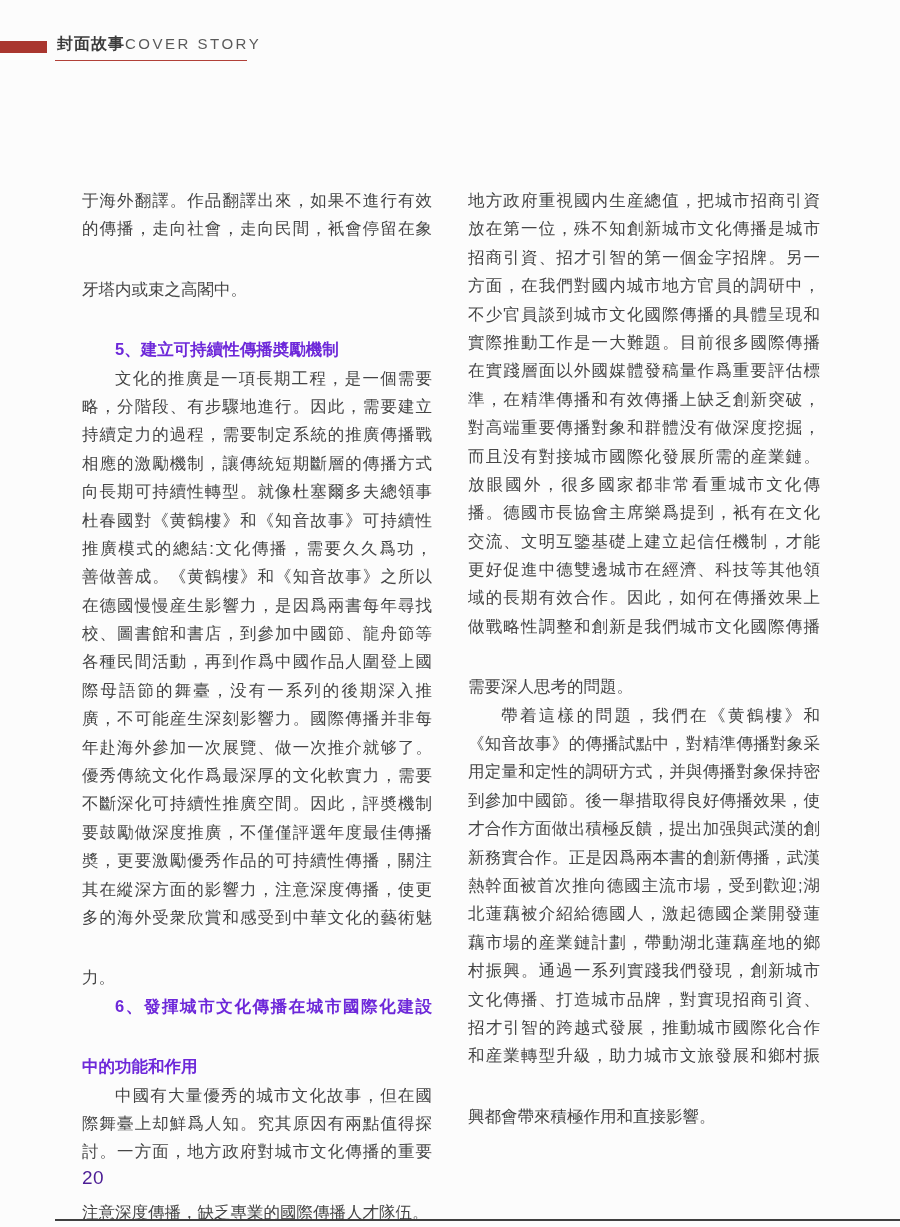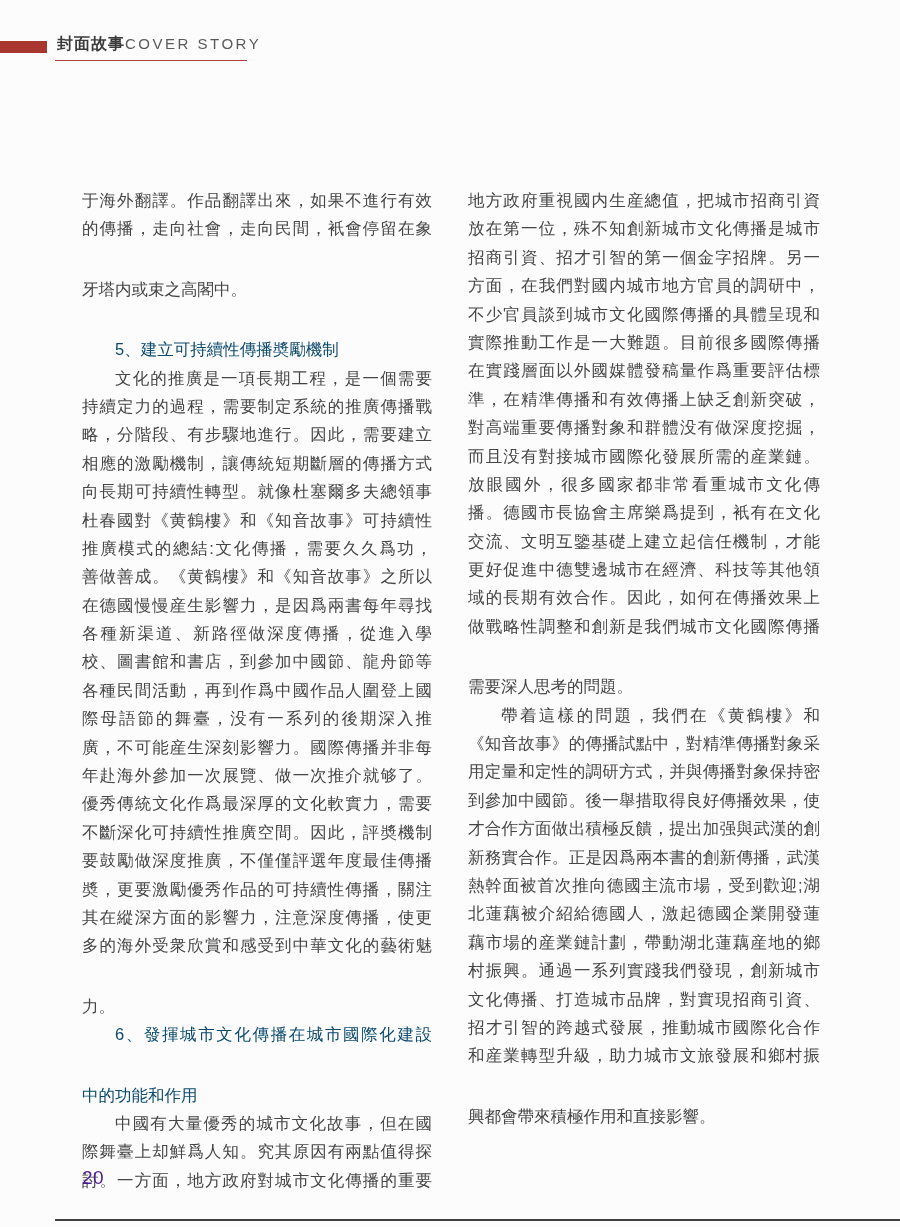--- a/index.html
+++ b/index.html
@@ -14,50 +14,49 @@
   .hdr-zh{font-size:16px;font-weight:bold;color:#3a3a3a;letter-spacing:1px;}
   .hdr-en{font-size:15px;color:#5a5a5a;letter-spacing:2.5px;}
   .hdr-underline{position:absolute;left:55px;top:60px;width:192px;height:1px;}
   
   .column{position:absolute;top:186px;font-size:16.5px;line-height:28.4px;color:#454545;}
   .col-left{left:82px;width:350px;}
   .col-right{left:468px;width:352px;}
   .line{height:28.4px;text-align:justify;text-align-last:justify;box-sizing:border-box;overflow:hidden;}
   .line.nofill{text-align-last:left;margin-top:32px;}
   .line.indent{padding-left:33px;}
-  .line.bold{font-weight:normal;color:#0c4a6e;}
+  .line.bold{font-weight:bold;color:#6d28d9;}
   
   .page-num{position:absolute;left:82px;top:1167px;font-size:19px;color:#4c1d95;letter-spacing:0.5px;}
   .bottom-rule{position:absolute;left:55px;top:1219px;width:845px;height:2px;}
 </style>
 </head>
 <body>
 
 <div class="hdr-redbar" style="background: rgb(169, 54, 47);"></div>
 <div class="hdr-titles">
   <span class="hdr-zh">封面故事</span>
   <span class="hdr-en">COVER STORY</span>
 </div>
 <div class="hdr-underline" style="background: rgb(177, 64, 56);"></div>
 
 <div class="column col-left">
     <div class="line">于海外翻譯。作品翻譯出來，如果不進行有效</div>
     <div class="line">的傳播，走向社會，走向民間，衹會停留在象</div>
     <div class="line nofill">牙塔内或束之高閣中。</div>
     <div class="line bold indent nofill">5、建立可持續性傳播奬勵機制</div>
     <div class="line indent">文化的推廣是一項長期工程，是一個需要</div>
+    <div class="line">略，分階段、有步驟地進行。因此，需要建立</div>
     <div class="line">持續定力的過程，需要制定系統的推廣傳播戰</div>
-    <div class="line">略，分階段、有步驟地進行。因此，需要建立</div>
     <div class="line">相應的激勵機制，讓傳統短期斷層的傳播方式</div>
     <div class="line">向長期可持續性轉型。就像杜塞爾多夫總領事</div>
     <div class="line">杜春國對《黄鶴樓》和《知音故事》可持續性</div>
     <div class="line">推廣模式的總結:文化傳播，需要久久爲功，</div>
     <div class="line">善做善成。《黄鶴樓》和《知音故事》之所以</div>
     <div class="line">在德國慢慢産生影響力，是因爲兩書每年尋找</div>
-    <div class="line">各種新渠道、新路徑做深度傳播，從進入學</div>
     <div class="line">校、圖書館和書店，到參加中國節、龍舟節等</div>
     <div class="line">各種民間活動，再到作爲中國作品人圍登上國</div>
     <div class="line">際母語節的舞臺，没有一系列的後期深入推</div>
     <div class="line">廣，不可能産生深刻影響力。國際傳播并非每</div>
     <div class="line">年赴海外參加一次展覽、做一次推介就够了。</div>
     <div class="line">優秀傳統文化作爲最深厚的文化軟實力，需要</div>
     <div class="line">不斷深化可持續性推廣空間。因此，評奬機制</div>
     <div class="line">要鼓勵做深度推廣，不僅僅評選年度最佳傳播</div>
     <div class="line">奬，更要激勵優秀作品的可持續性傳播，關注</div>
     <div class="line">其在縱深方面的影響力，注意深度傳播，使更</div>

